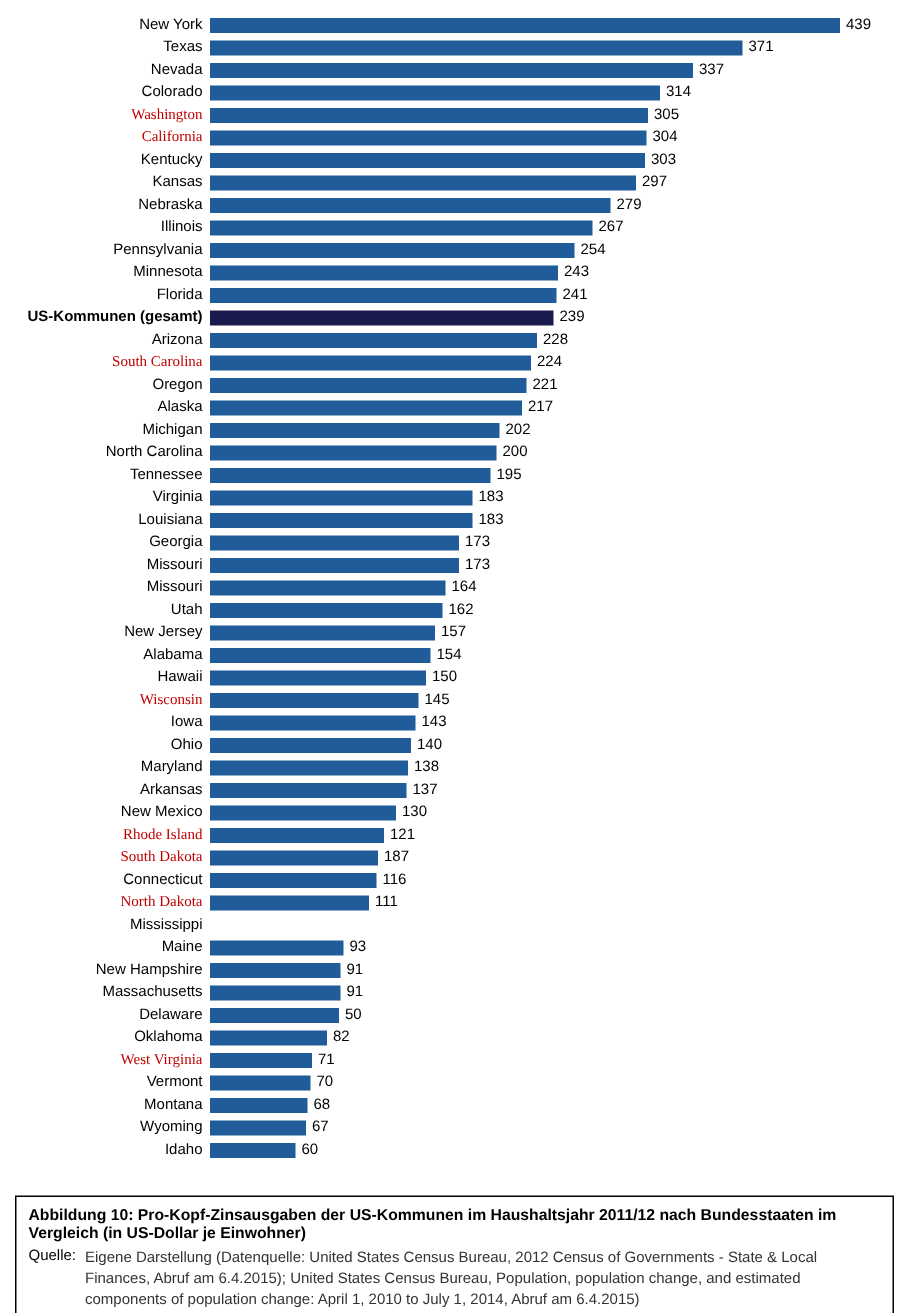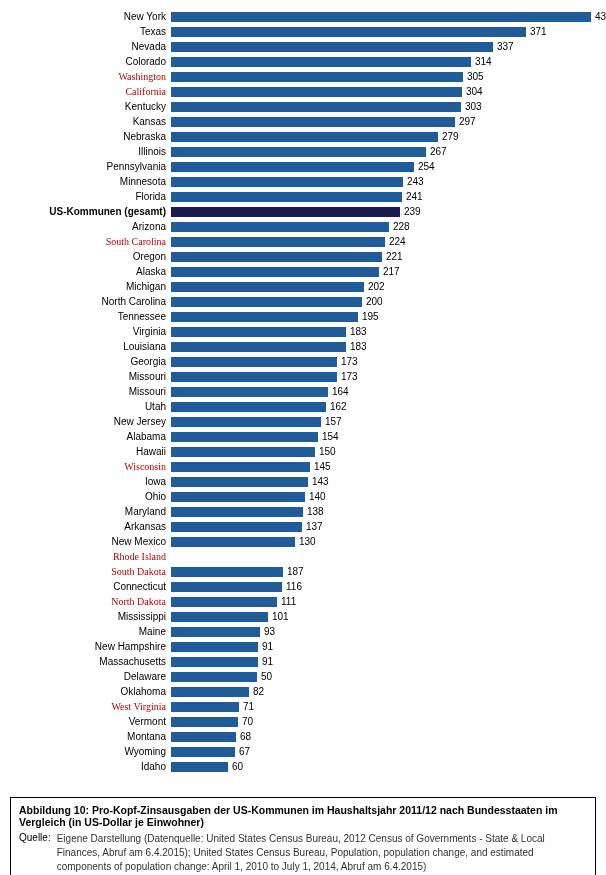--- a/index.html
+++ b/index.html
@@ -5,21 +5,20 @@
     * { margin: 0; padding: 0; box-sizing: border-box; }
     body {
       font-family: Arial, sans-serif;
       font-size: 11px;
       background: #fff;
       width: 606px;
       min-height: 875px;
     }
     .chart-container {
       padding: 10px 10px 0 10px;
-      margin-left: 31px;
     }
     .bar-row {
       display: flex;
       align-items: center;
       margin-bottom: 2px;
       height: 13px;
     }
     .bar-label {
       width: 130px;
       text-align: right;
@@ -327,20 +326,24 @@
     </div>
     <div class="bar-row">
       <div class="bar-label">New Mexico</div>
       <div class="bar-wrapper">
         <div class="bar" style="width: 124px;"></div>
         <span class="bar-value">130</span>
       </div>
     </div>
     <div class="bar-row">
       <div class="bar-label red">Rhode Island</div>
+      <div class="bar-wrapper">
+        <div class="bar" style="width: 116px;"></div>
+        <span class="bar-value">121</span>
+      </div>
     </div>
     <div class="bar-row">
       <div class="bar-label red">South Dakota</div>
       <div class="bar-wrapper">
         <div class="bar" style="width: 112px;"></div>
         <span class="bar-value">187</span>
       </div>
     </div>
     <div class="bar-row">
       <div class="bar-label">Connecticut</div>
@@ -351,24 +354,20 @@
     </div>
     <div class="bar-row">
       <div class="bar-label red">North Dakota</div>
       <div class="bar-wrapper">
         <div class="bar" style="width: 106px;"></div>
         <span class="bar-value">111</span>
       </div>
     </div>
     <div class="bar-row">
       <div class="bar-label">Mississippi</div>
-      <div class="bar-wrapper">
-        <div class="bar" style="width: 97px;"></div>
-        <span class="bar-value">101</span>
-      </div>
     </div>
     <div class="bar-row">
       <div class="bar-label">Maine</div>
       <div class="bar-wrapper">
         <div class="bar" style="width: 89px;"></div>
         <span class="bar-value">93</span>
       </div>
     </div>
     <div class="bar-row">
       <div class="bar-label">New Hampshire</div>

